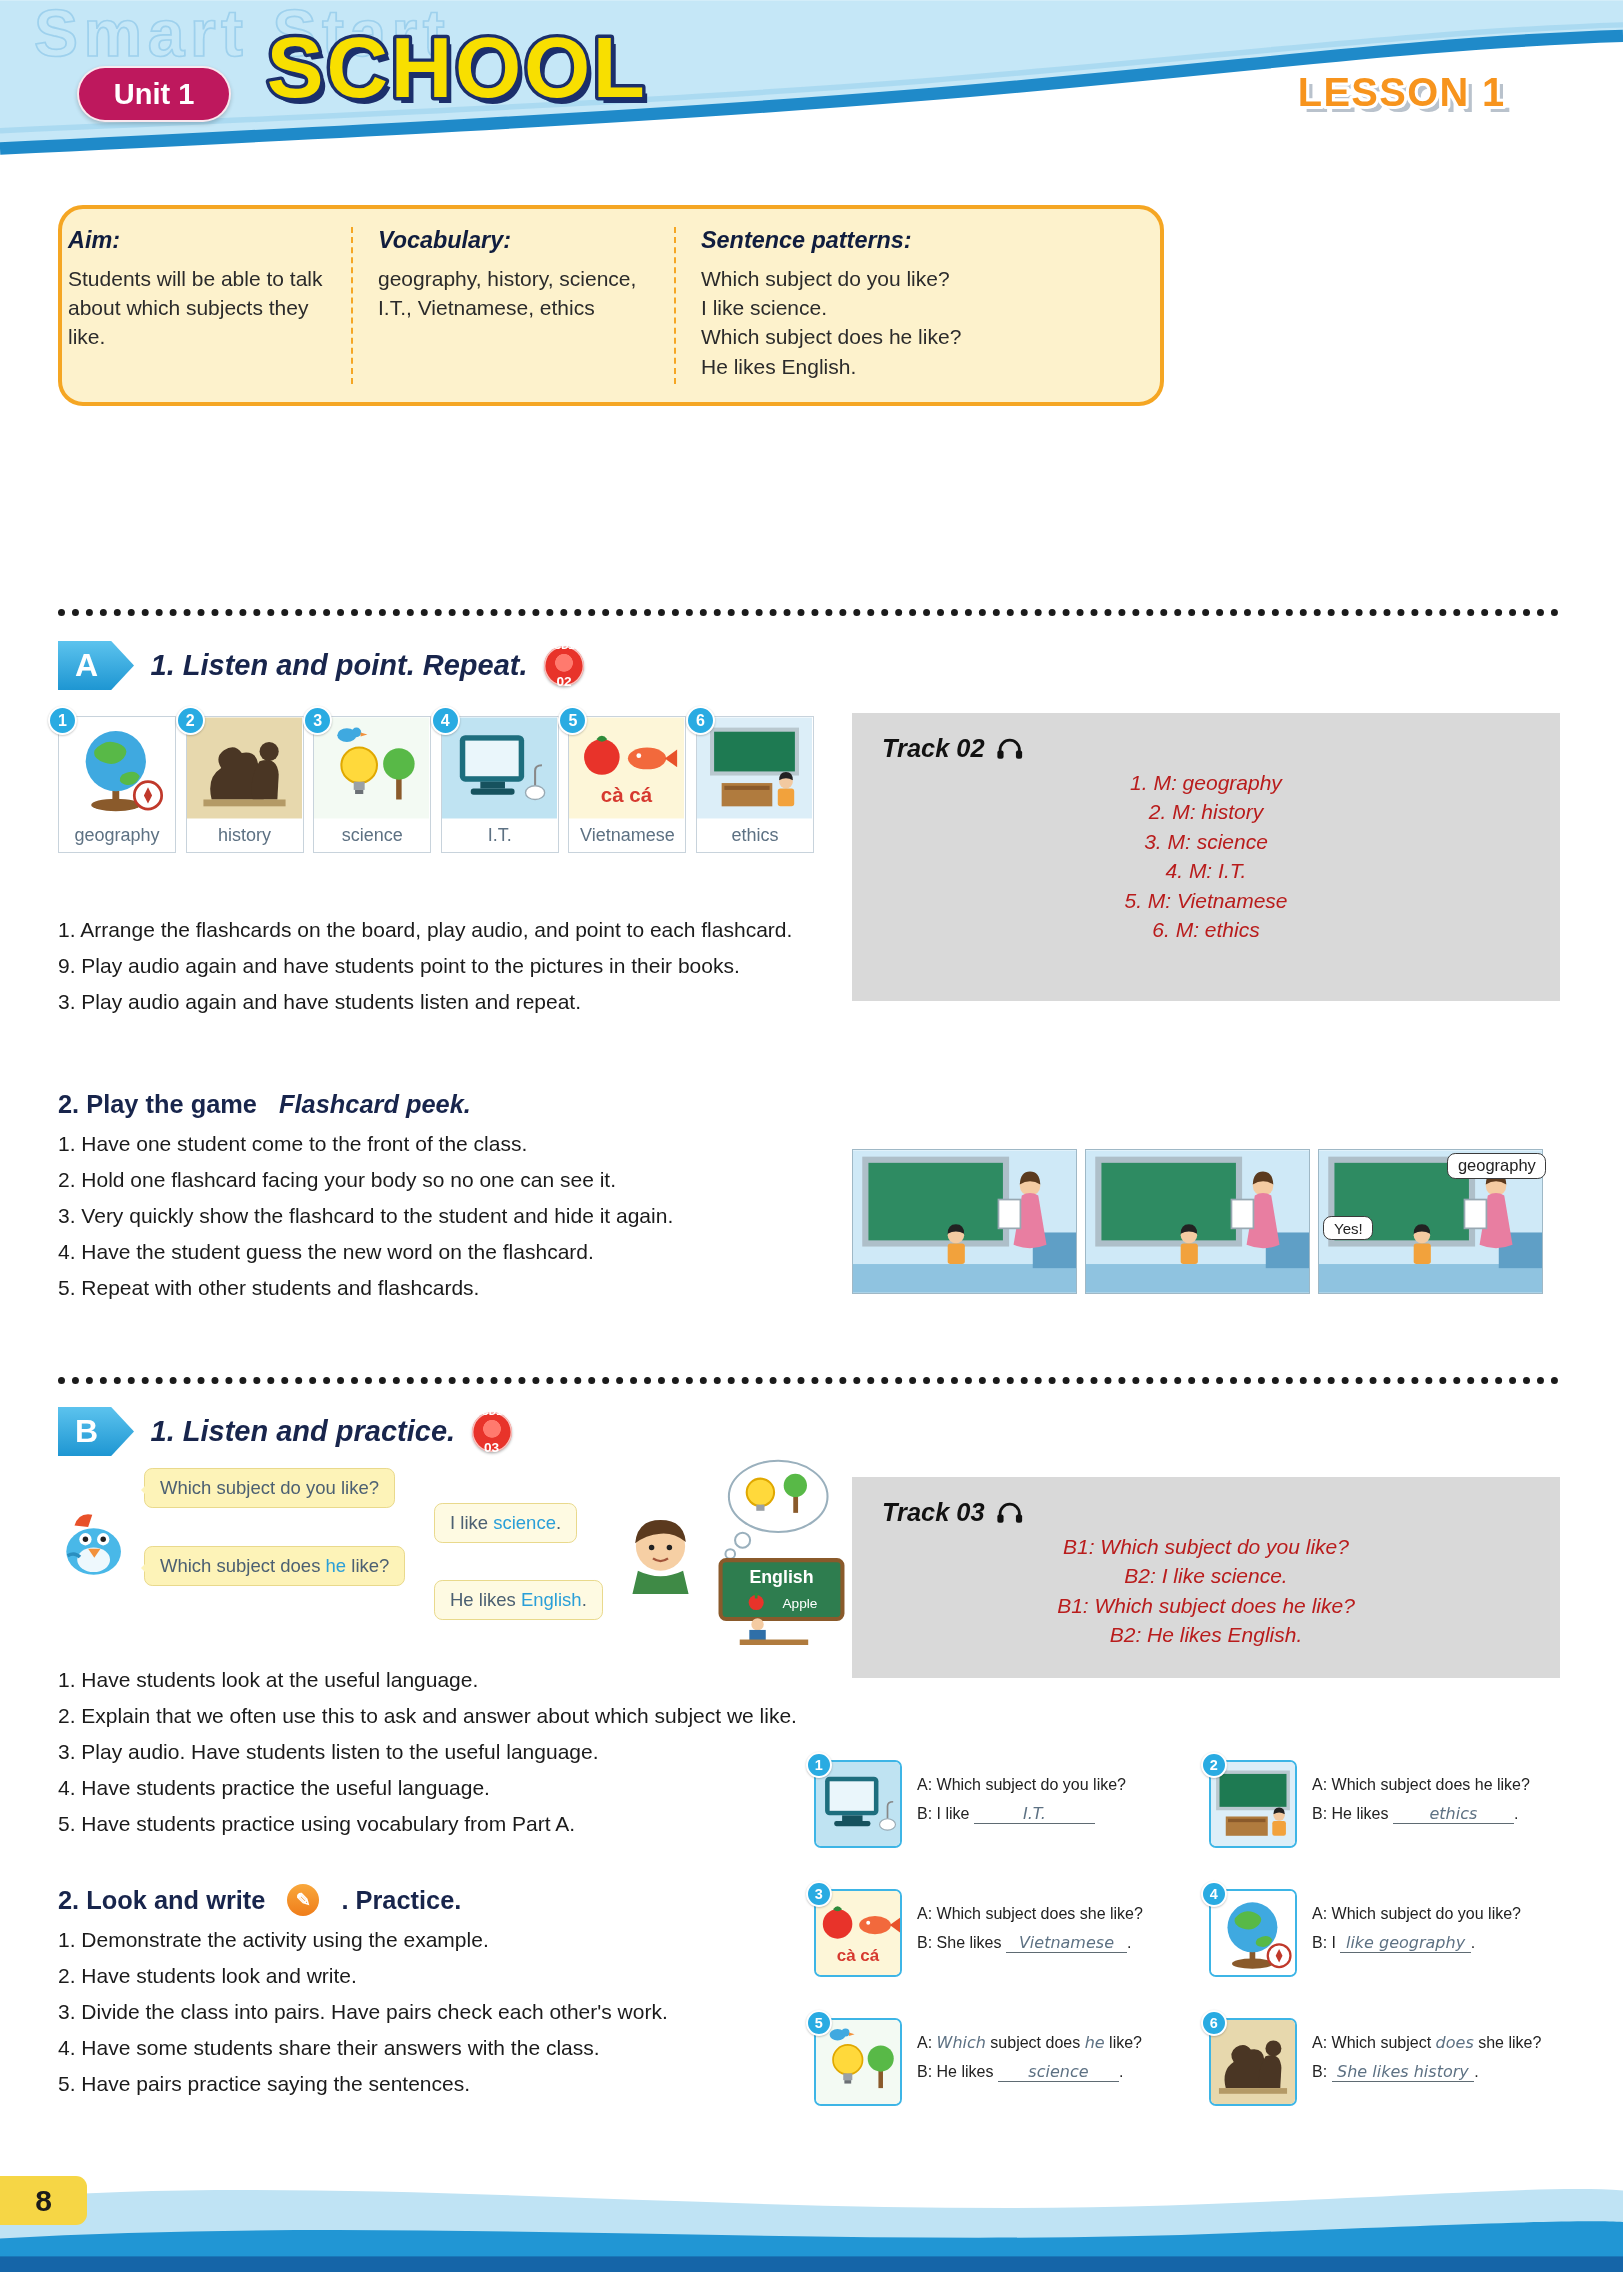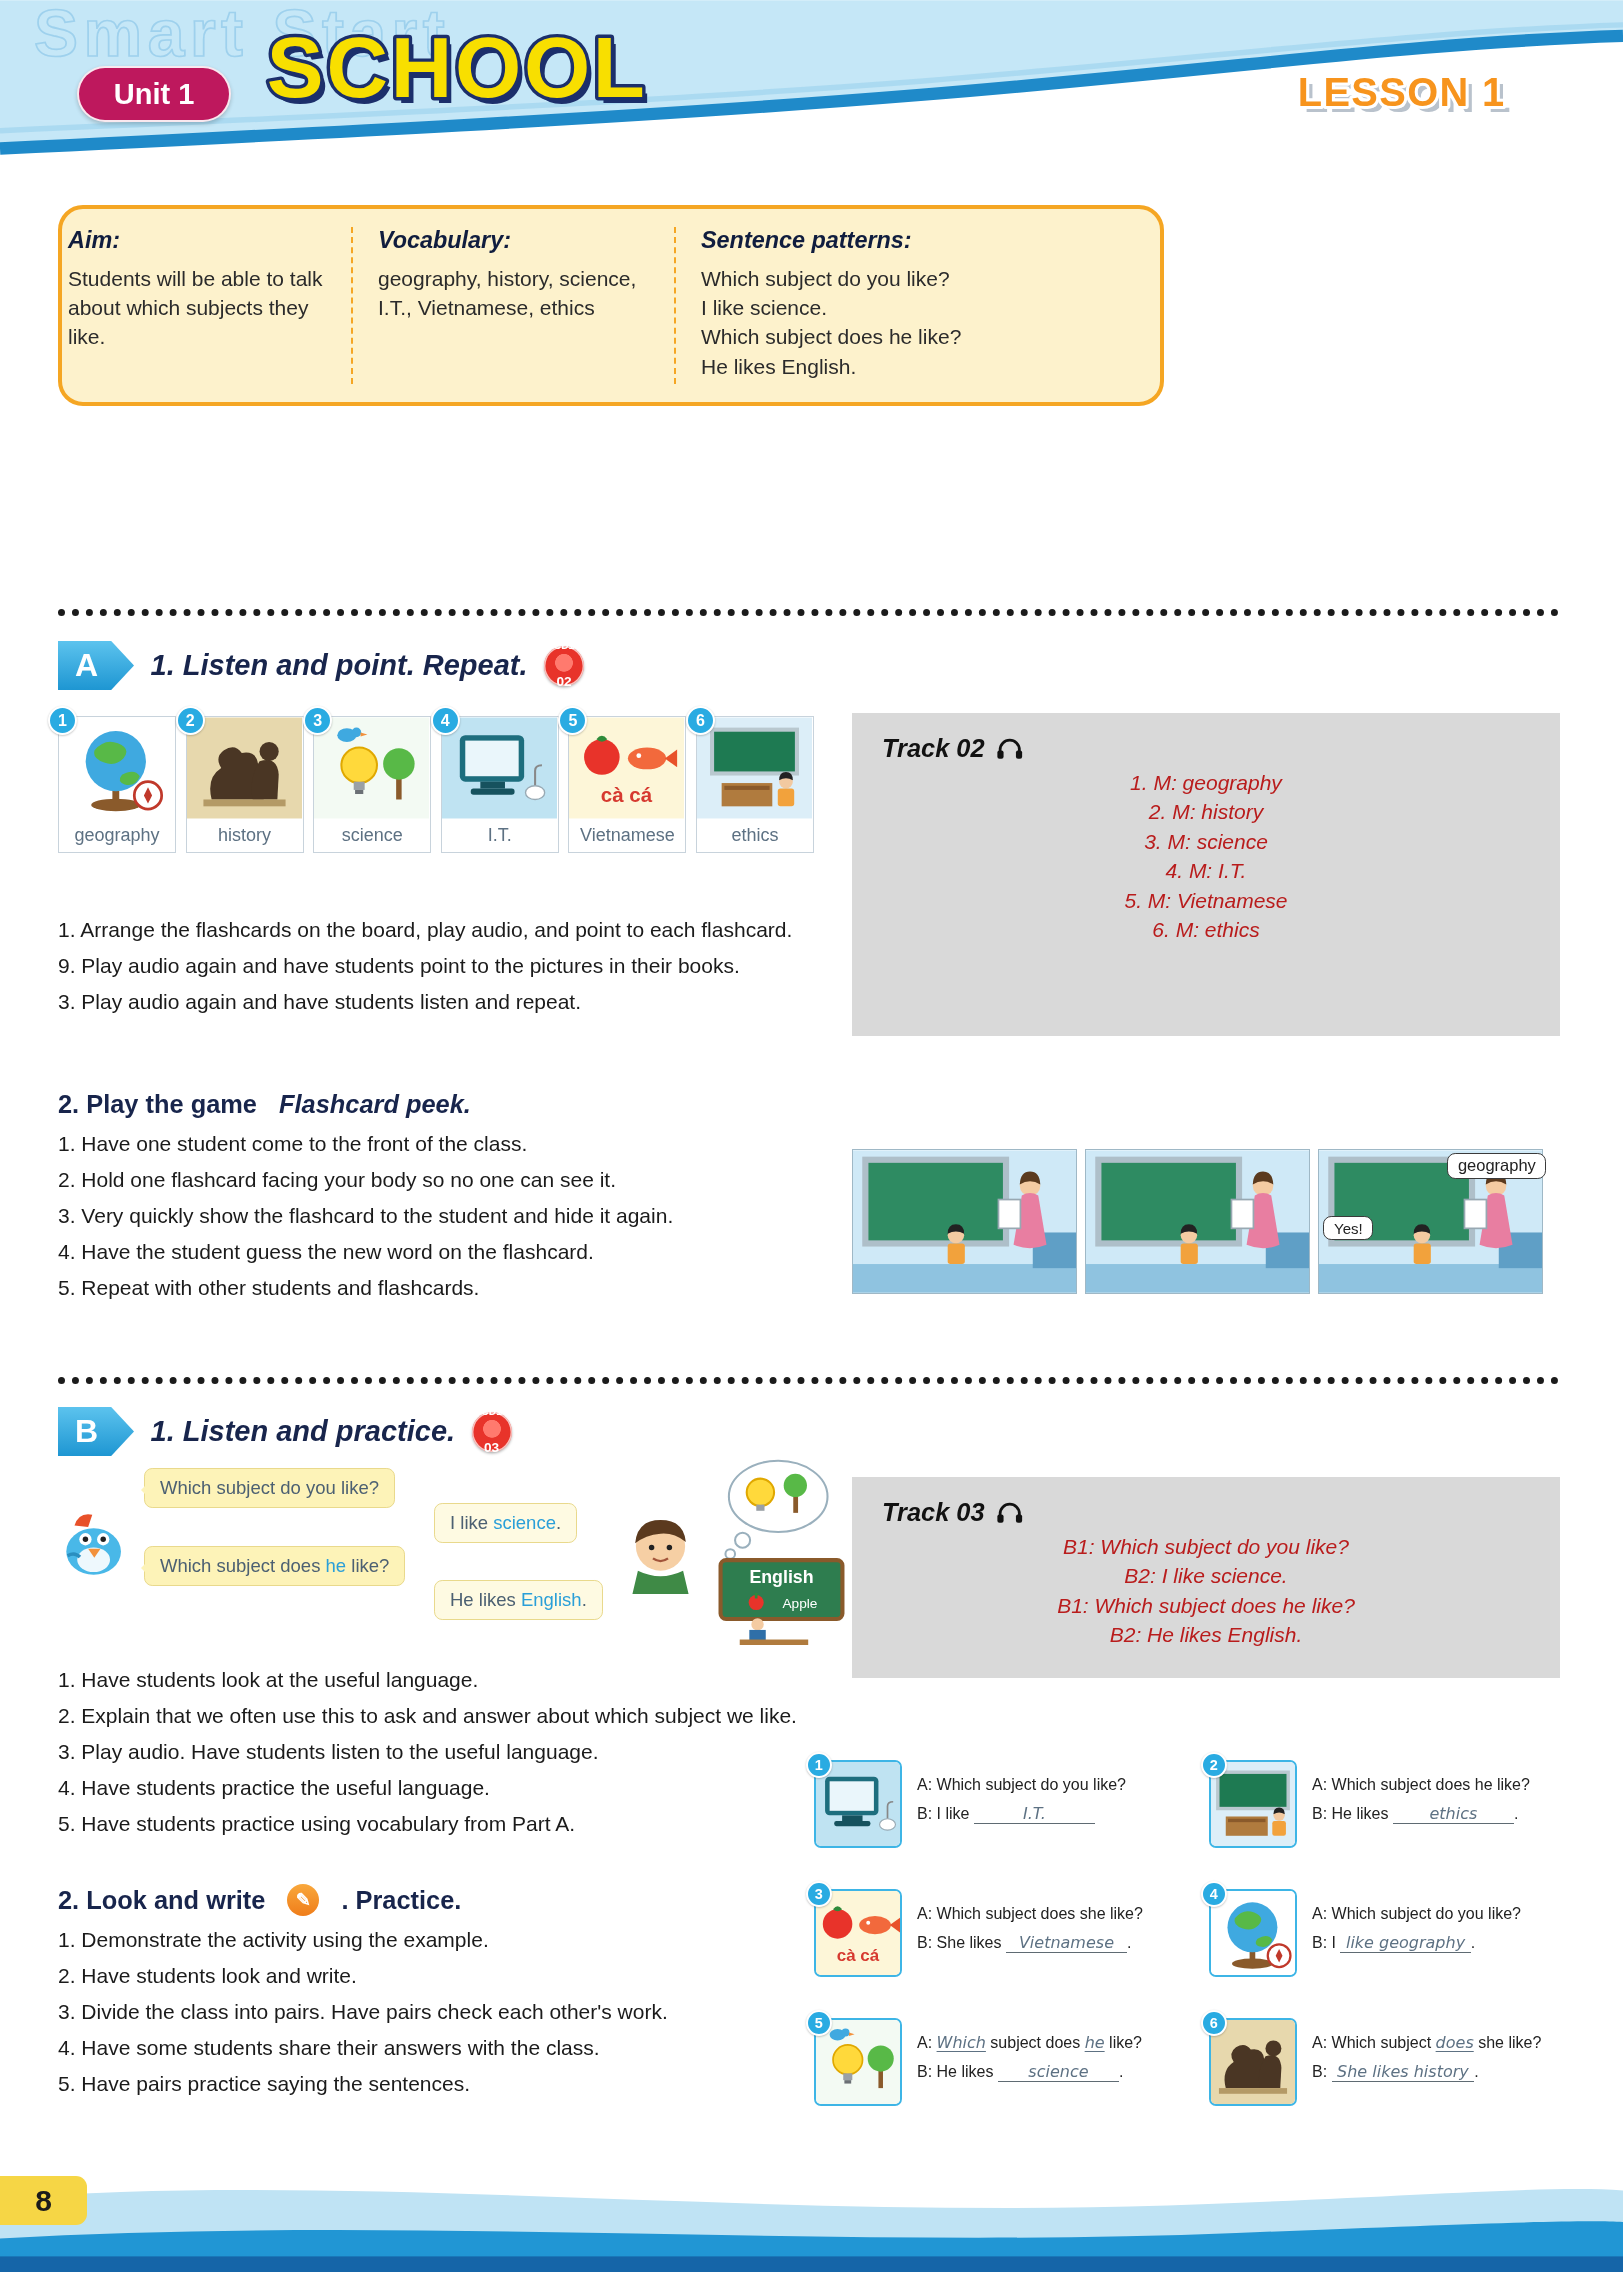--- a/index.html
+++ b/index.html
@@ -77,21 +77,21 @@
 
   
   .ex-cell{position:absolute;width:376px;height:109px;}
   .ex-img{position:absolute;left:0;top:0;width:84px;height:84px;border:2.1px solid #3db5e6;border-radius:6.9px;
     background:#fff;overflow:hidden;}
   .ex-num{top:-8.2px;left:-8.2px;width:26px;height:26px;font-size:14.4px;}
   .ex-text{position:absolute;left:103px;top:11px;font-size:16px;color:#222;line-height:1.8;}
   .ex-line{white-space:nowrap;}
   .blank{display:inline-block;min-width:110px;border-bottom:1.4px solid #5f6b73;text-align:center;
     color:#5d7183;padding:0 5.5px;font-family:"DejaVu Sans",sans-serif;font-style:italic;line-height:1.15;}
-  .hand{color:#5d7183;text-decoration:underline;text-underline-offset:3.4px;
+  .hand{color:#5d7183;text-underline-offset:3.4px;
     font-family:"DejaVu Sans",sans-serif;font-style:italic;}
 
   .page-tab{position:absolute;left:0;top:2176px;width:87px;height:49px;background:#f6d645;
     border-radius:0 11px 11px 0;display:flex;align-items:center;justify-content:center;
     font-size:30px;font-weight:bold;color:#1b1b1b;z-index:5;}
   .ftr-svg{position:absolute;left:0;bottom:0;}
 </style>
 </head>
 <body>
 
@@ -291,21 +291,21 @@
     </div>
     <div class="flashcard">
       <div class="num-circle fc-num">6</div>
       <svg class="fc-img" width="115" height="102" viewBox="0 0 168 148">
           <use href="#img-ethics"></use>
         </svg>
       <div class="fc-label">ethics</div>
     </div>
   </div>
 
-  <div class="track-box" style="top:713px;height:323px">
+  <div class="track-box" style="top:713px;height:288px">
     <div class="track-title">
       <span>Track 02</span>
       <svg width="27.5" height="23.4" viewBox="0 0 40 34">
         <path d="M6 26 v-6 a14 14 0 0 1 28 0 v6" fill="none" stroke="#111" stroke-width="4"></path>
         <rect x="2" y="21" width="9" height="12" rx="3" fill="#111"></rect>
         <rect x="29" y="21" width="9" height="12" rx="3" fill="#111"></rect>
       </svg>
     </div>
     <div class="track-line">1. M: geography</div>
     <div class="track-line">2. M: history</div>

